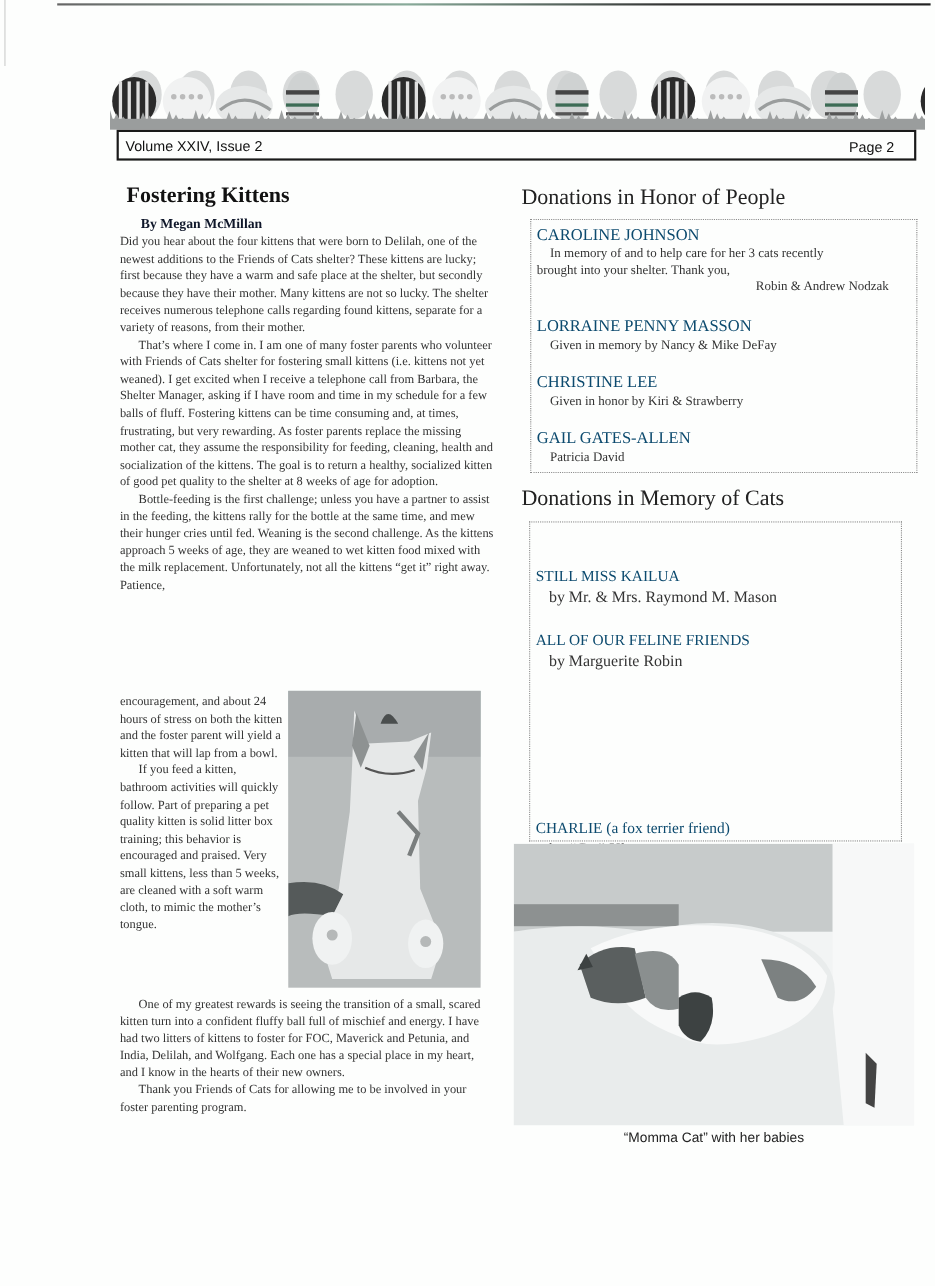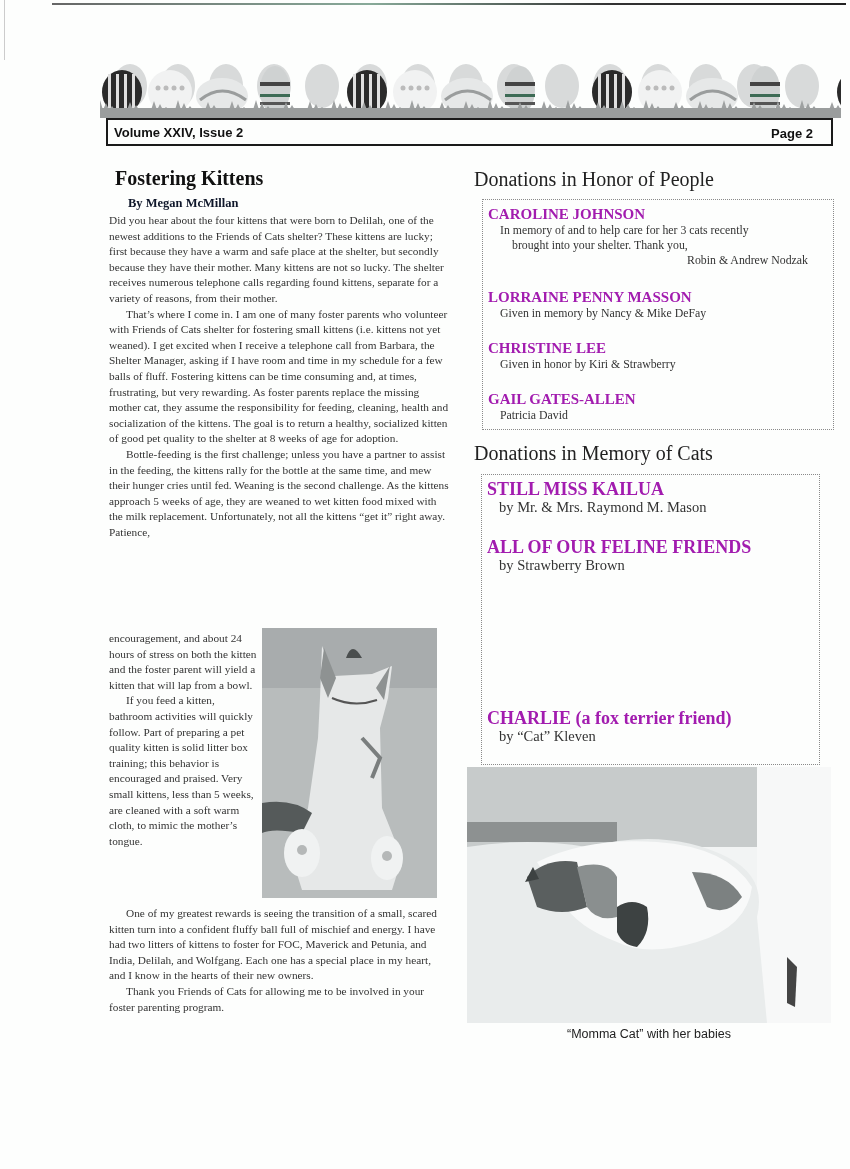--- a/index.html
+++ b/index.html
@@ -17,21 +17,21 @@
     position: absolute; left: 4px; top: 0; width: 1px; height: 60px; background: #ccc;
   }
   
   .banner {
     position: absolute; left: 100px; top: 52px; width: 741px; height: 66px; overflow: hidden;
   }
   .banner svg { display: block; }
   .header-bar {
     position: absolute; left: 106px; top: 118px; width: 727px; height: 28px;
     border: 2px solid #1a1a1a; box-sizing: border-box;
-    font-family: "Liberation Sans", "DejaVu Sans", sans-serif; font-weight: bold;
+    font-family: "Liberation Sans", "DejaVu Sans", sans-serif; font-weight: normal;
     font-size: 13px; color: #111;
   }
   .header-bar .vol { position: absolute; left: 6px; top: 5px; }
   .header-bar .page { position: absolute; right: 18px; top: 6px; }
 
   
   .article { position: absolute; left: 109px; top: 160px; width: 338px; }
   .article h1 {
     margin: 6px; font-size: 20px; font-weight: bold; color: #111; line-height: 24px;
   }
@@ -59,25 +59,25 @@
     position: absolute; font-size: 20px; color: #222; font-weight: normal; margin: 0;
   }
   .honor-title { left: 474px; top: 168px; }
   .memory-title { left: 474px; top: 442px; }
   .donation-box {
     position: absolute; border: 1px dotted #8a8a8a; box-sizing: border-box;
   }
   .honor-box { left: 482px; top: 199px; width: 352px; height: 231px; }
   .memory-box { left: 481px; top: 474px; width: 339px; height: 291px; }
   .entry { position: absolute; left: 5px; }
-  .entry .name { font-size: 15px; color: #a21caf; line-height: 18px; white-space: nowrap; font-weight: bold; }
+  .entry .name { font-size: 15px; color: #0c4a6e; line-height: 18px; white-space: nowrap; }
   .entry .note { font-size: 11.8px; color: #333; line-height: 15px; padding-left: 12px; white-space: nowrap; }
-  .entry .note.noindent { padding-left: 0; margin-left: 24px; }
+  .entry .note.noindent { padding-left: 0; }
   .entry .sig { font-size: 11.8px; color: #333; text-align: right; width: 320px; line-height: 15px; }
-  .memory-box .entry .name { font-size: 18px; }
+  .memory-box .entry .name { font-size: 14px; margin-top: 36px; }
   .memory-box .entry .note { font-size: 14.5px; line-height: 19px; }
 
   .momma-photo {
     position: absolute; left: 467px; top: 767px; width: 364px; height: 256px;
     background: #eef0f0; overflow: hidden;
   }
   .caption {
     position: absolute; left: 467px; top: 1027px; width: 364px; text-align: center;
     font-family: "Liberation Sans", "DejaVu Sans", sans-serif; font-size: 12.5px; color: #222;
   }
@@ -243,21 +243,21 @@
 </div>
 
 <h2 class="section-title memory-title">Donations in Memory of Cats</h2>
 <div class="donation-box memory-box">
   <div class="entry" style="top:5px">
     <div class="name">STILL MISS KAILUA</div>
     <div class="note">by Mr. &amp; Mrs. Raymond M. Mason</div>
   </div>
   <div class="entry" style="top:63px">
     <div class="name">ALL OF OUR FELINE FRIENDS</div>
-    <div class="note">by Strawberry Brown</div>
+    <div class="note">by Marguerite Robin</div>
   </div>
   <div class="entry" style="top:234px">
     <div class="name">CHARLIE (a fox terrier friend)</div>
     <div class="note">by “Cat” Kleven</div>
   </div>
 </div>
 
 <div class="momma-photo" title="Mother cat lying on a blanket with her kittens">
   <svg width="364" height="256" viewBox="0 0 364 256">
     <rect width="364" height="256" fill="#f2f4f4"></rect>

